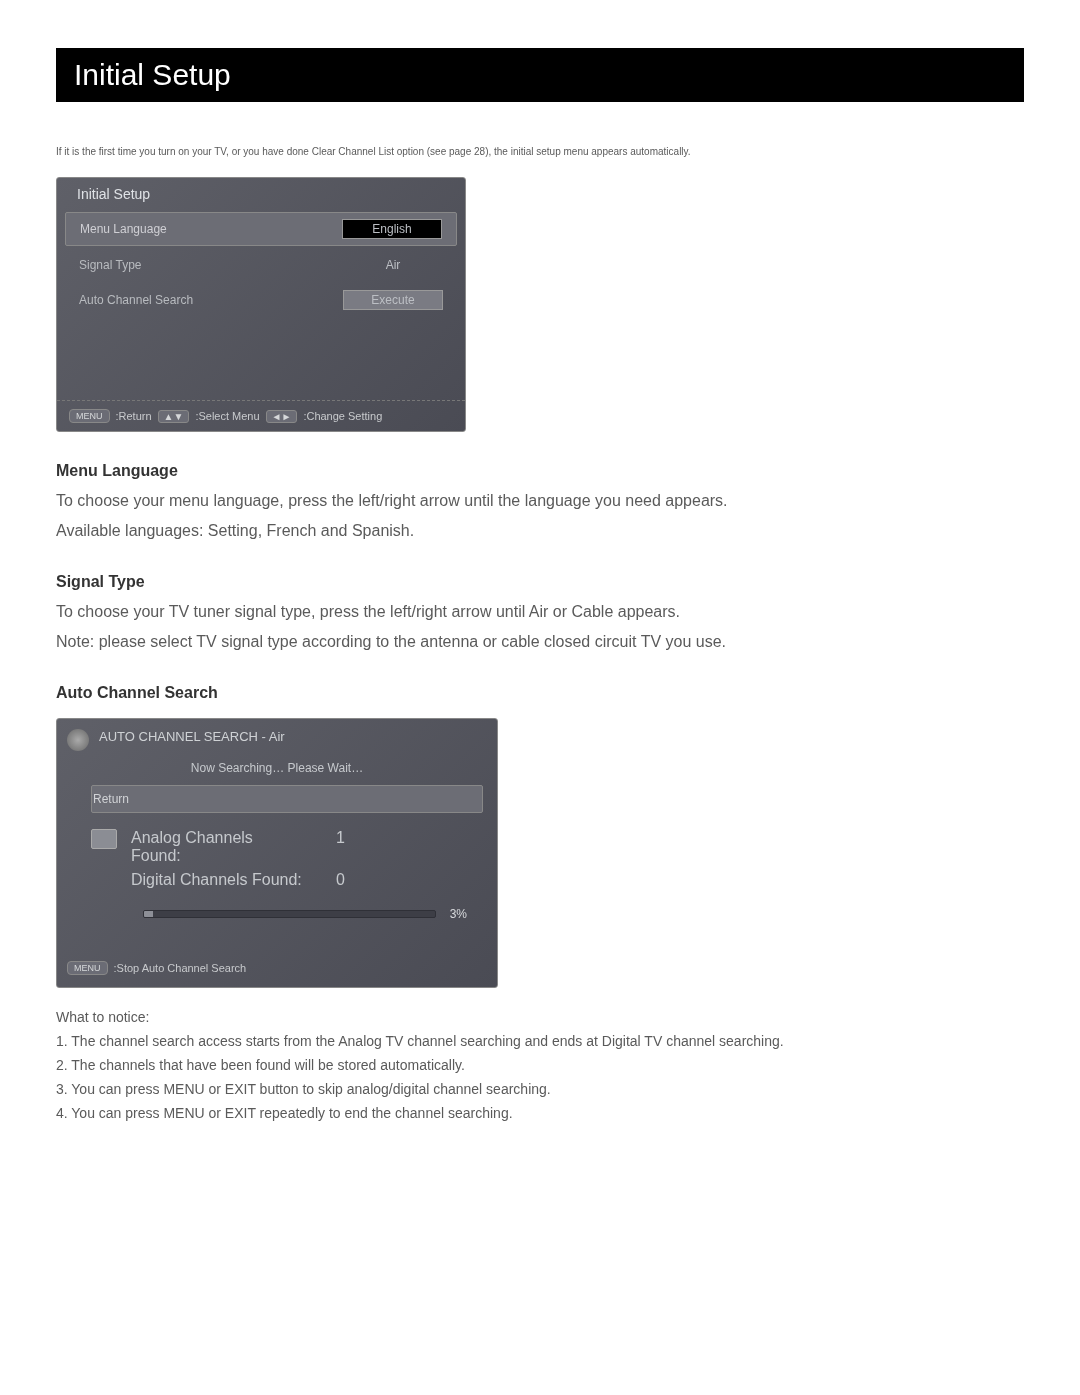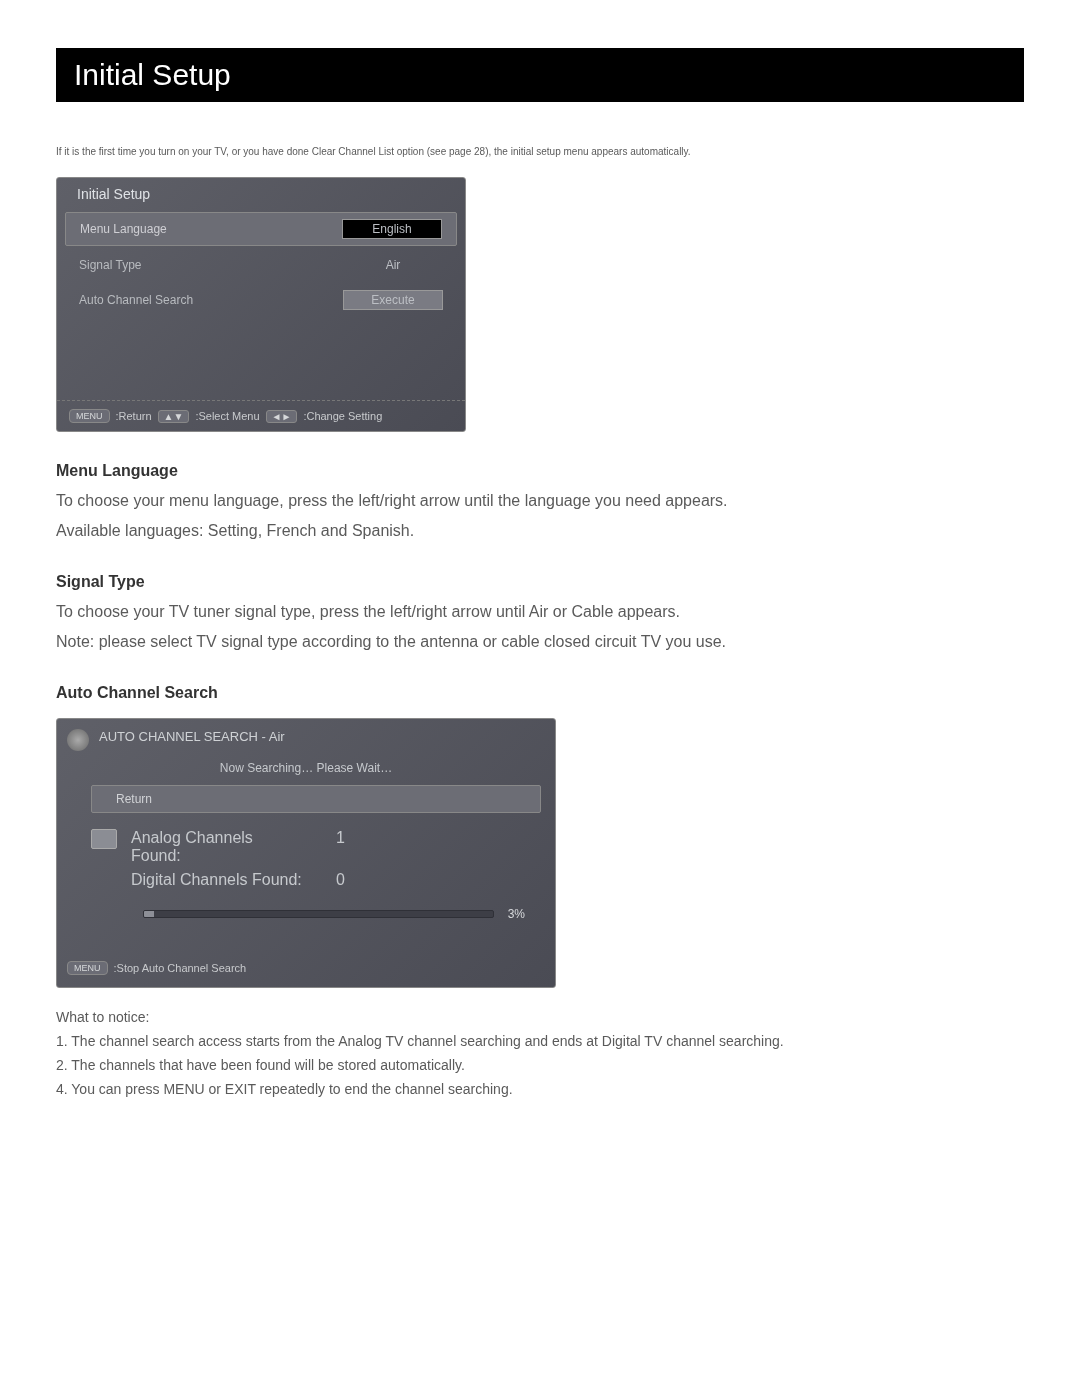--- a/index.html
+++ b/index.html
@@ -130,21 +130,21 @@
 
     .section-text {
       font-size: 16px;
       line-height: 1.6;
       color: #5a5a5a;
       margin-bottom: 4px;
     }
 
     
     .search-shot {
-      width: 500px;
+      width: 442px;
       background: linear-gradient(135deg, #5f6068 0%, #4a4b54 100%);
       border: 1px solid #888;
       border-radius: 3px;
       font-size: 12px;
       color: #bfc2c8;
       margin-top: 16px;
       padding: 8px 0;
     }
 
     .search-shot .shot-top {
@@ -166,21 +166,21 @@
       color: #c6c9cd;
       font-size: 12px;
       padding: 4px 0 10px 0;
     }
 
     .return-row {
       margin: 0 14px 10px 34px;
       background: #6c6d75;
       border: 1px solid #888;
       border-radius: 2px;
-      padding: 6px 24px;
+      padding: 6px 1px;
       color: #d1d3d6;
       font-size: 12px;
       width: calc(100% - 48px);
     }
 
     .result-block {
       display: flex;
       gap: 14px;
       padding: 6px 14px 2px 34px;
       align-items: flex-start;
@@ -343,17 +343,18 @@
     <div class="search-footer">
       <span class="footer-btn">MENU</span>
       <span>:Stop Auto Channel Search</span>
     </div>
   </div>
 
   <div class="notice-list">
     <p>What to notice:</p>
     <p>1. The channel search access starts from the Analog TV channel searching and ends at Digital TV channel searching.</p>
     <p>2. The channels that have been found will be stored automatically.</p>
+    <p>3. You can press MENU or EXIT button to skip analog/digital channel searching.</p>
     <p>4. You can press MENU or EXIT repeatedly to end the channel searching.</p>
   </div>
 
 
 </div>
 
 </body></html>

